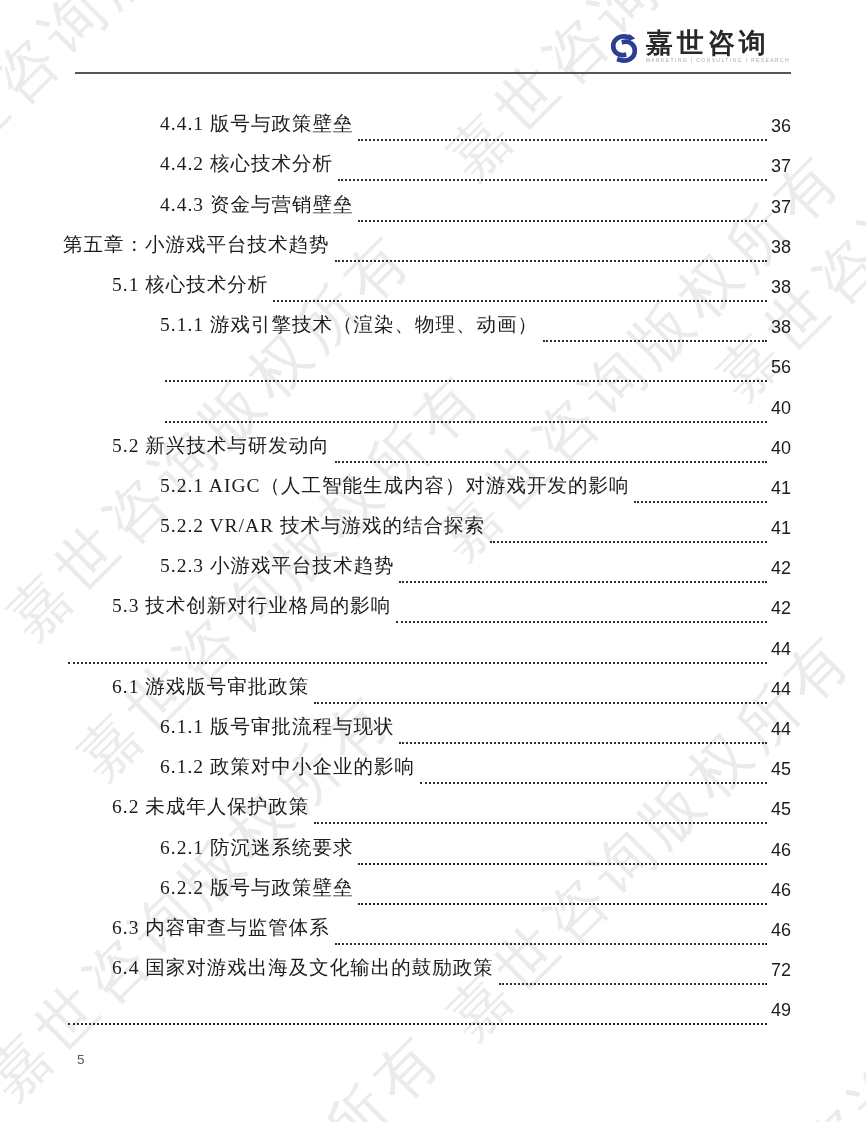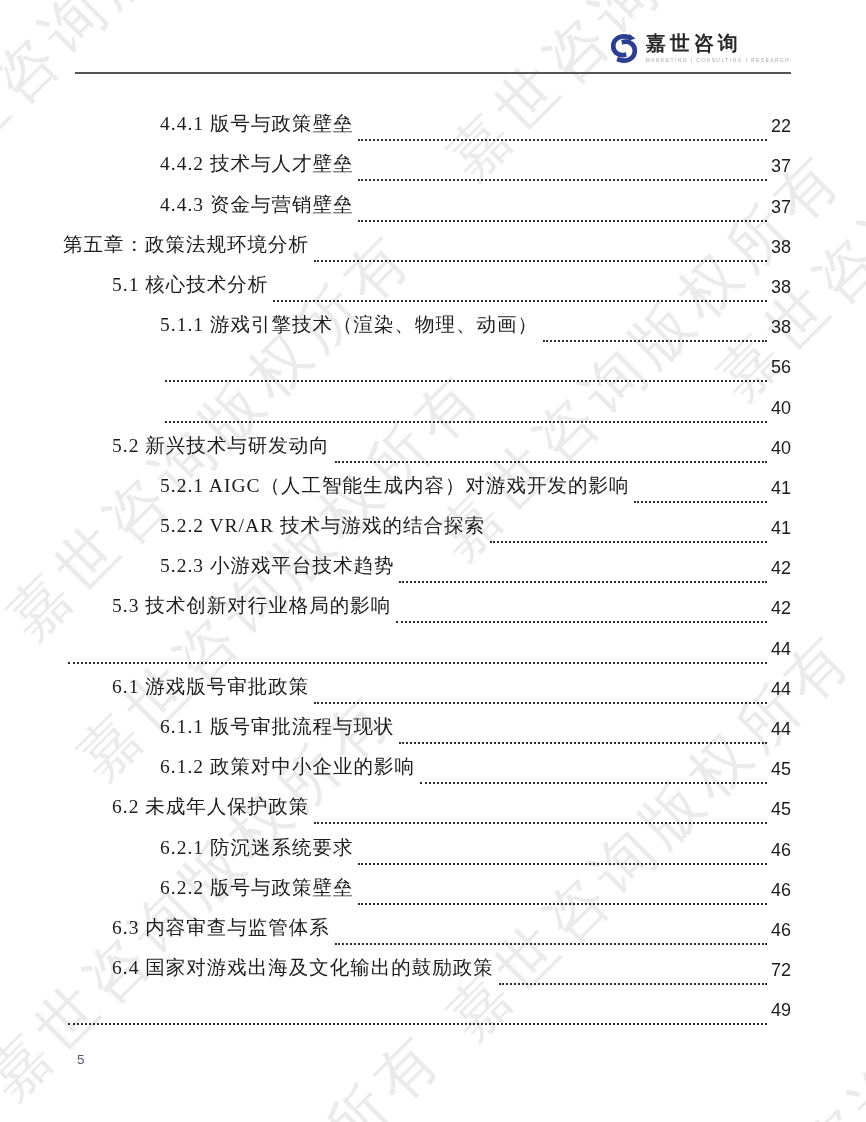--- a/index.html
+++ b/index.html
@@ -49,21 +49,21 @@
     display: flex;
     align-items: center;
     gap: 7px;
     z-index: 2;
   }
   .logo-icon { width: 30px; height: 32px; display: block; }
   .logo-text-col { display: flex; flex-direction: column; }
   .logo-name {
     font-family: "Liberation Sans", "DejaVu Sans", sans-serif;
     font-weight: bold;
-    font-size: 20px;
+    font-size: 27px;
     letter-spacing: 4px;
     color: #282828;
     line-height: 24px;
   }
   .logo-tagline {
     font-family: "Liberation Sans", "DejaVu Sans", sans-serif;
     font-size: 5px;
     letter-spacing: 1.4px;
     color: #a9a9a9;
     margin-top: 2px;
@@ -135,34 +135,34 @@
       <span class="logo-name">嘉世咨询</span>
       <span class="logo-tagline">MARKETING  |  CONSULTING  |  RESEARCH</span>
     </div>
   </div>
   <div class="header-rule"></div>
 
   <div class="toc">
       <div class="toc-row lvl3">
         <span class="toc-title">4.4.1 版号与政策壁垒</span>
         <span class="dots"></span>
-        <span class="toc-page">22</span>
-      </div>
-      <div class="toc-row lvl3">
-        <span class="toc-title">4.4.2 技术与人才壁垒</span>
+        <span class="toc-page">36</span>
+      </div>
+      <div class="toc-row lvl3">
+        <span class="toc-title">4.4.2 核心技术分析</span>
         <span class="dots"></span>
         <span class="toc-page">37</span>
       </div>
       <div class="toc-row lvl3">
         <span class="toc-title">4.4.3 资金与营销壁垒</span>
         <span class="dots"></span>
         <span class="toc-page">37</span>
       </div>
       <div class="toc-row lvl1">
-        <span class="toc-title">第五章：政策法规环境分析</span>
+        <span class="toc-title">第五章：小游戏平台技术趋势</span>
         <span class="dots"></span>
         <span class="toc-page">38</span>
       </div>
       <div class="toc-row lvl2">
         <span class="toc-title">5.1 核心技术分析</span>
         <span class="dots"></span>
         <span class="toc-page">38</span>
       </div>
       <div class="toc-row lvl3">
         <span class="toc-title">5.1.1 游戏引擎技术（渲染、物理、动画）</span>

